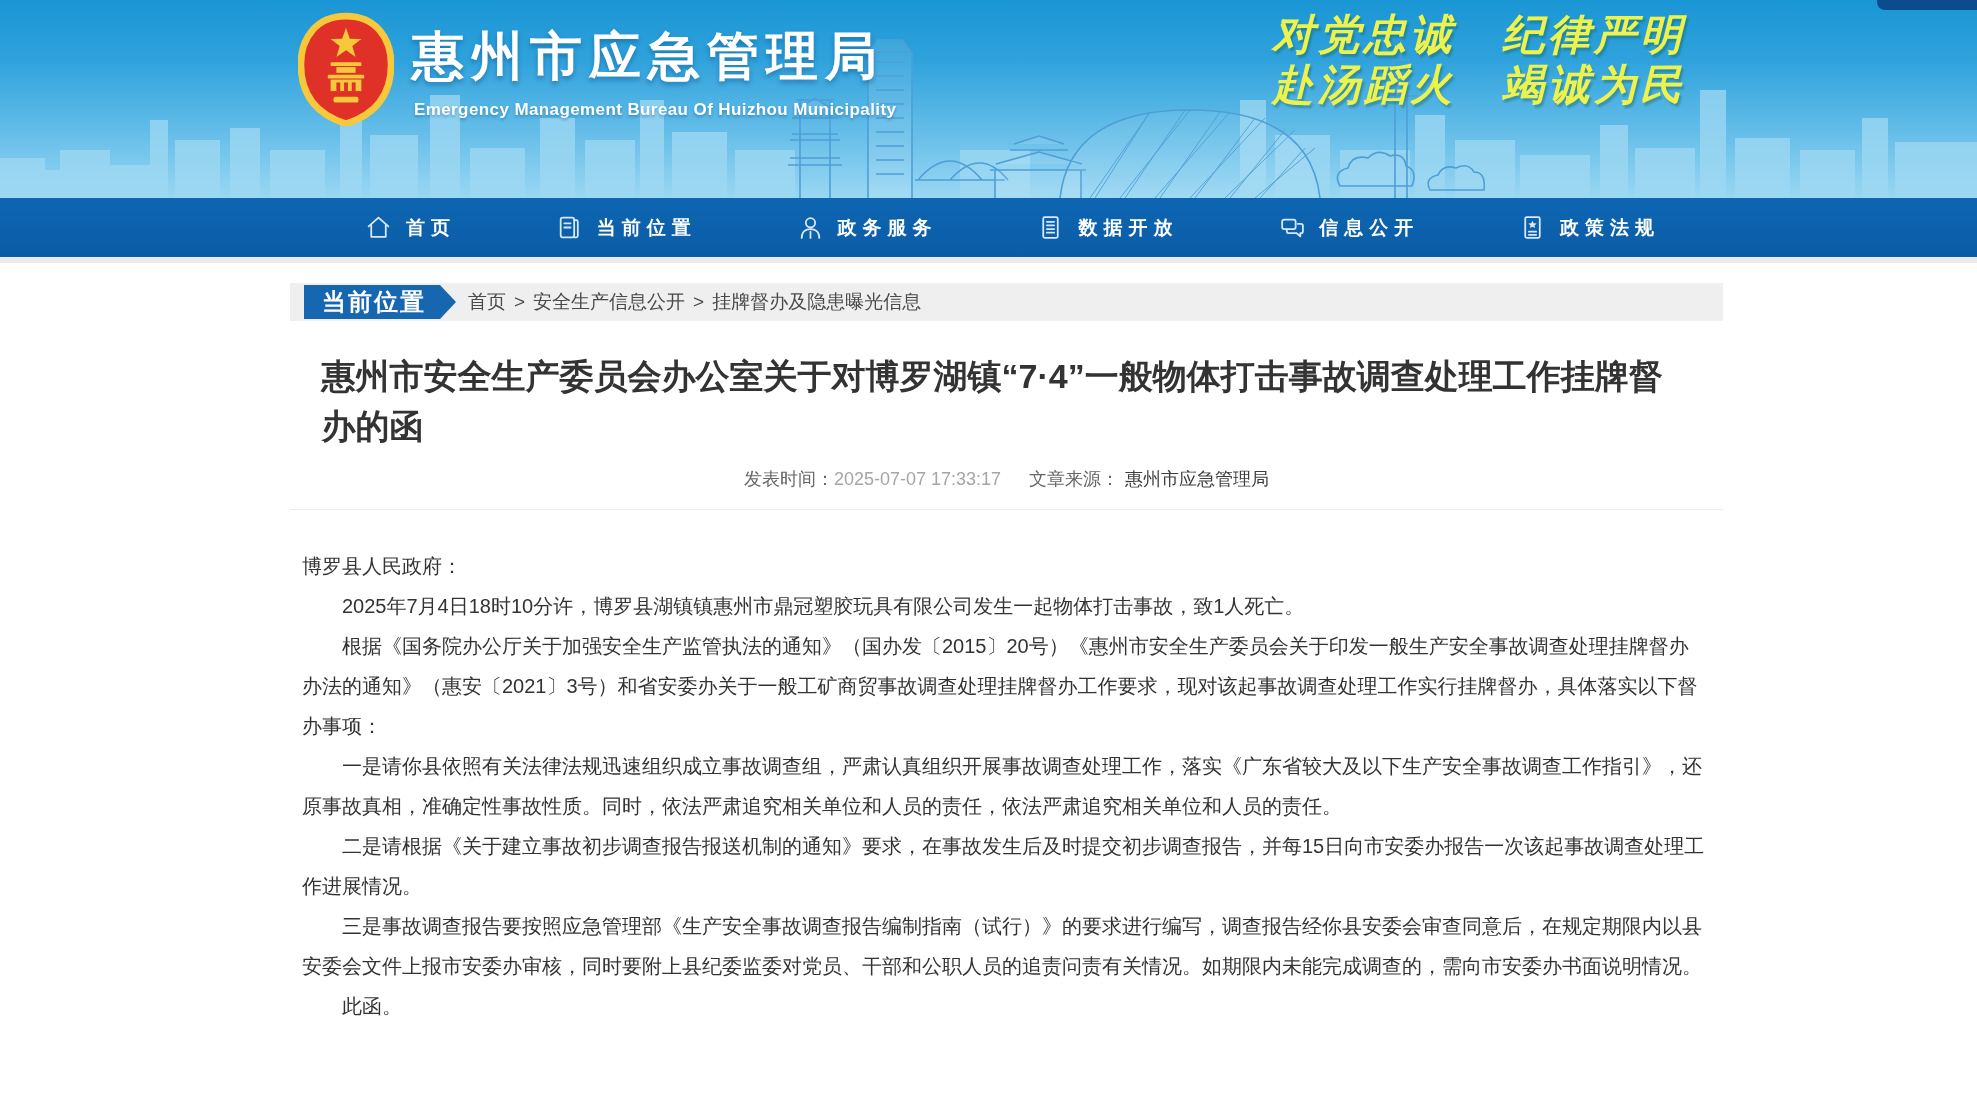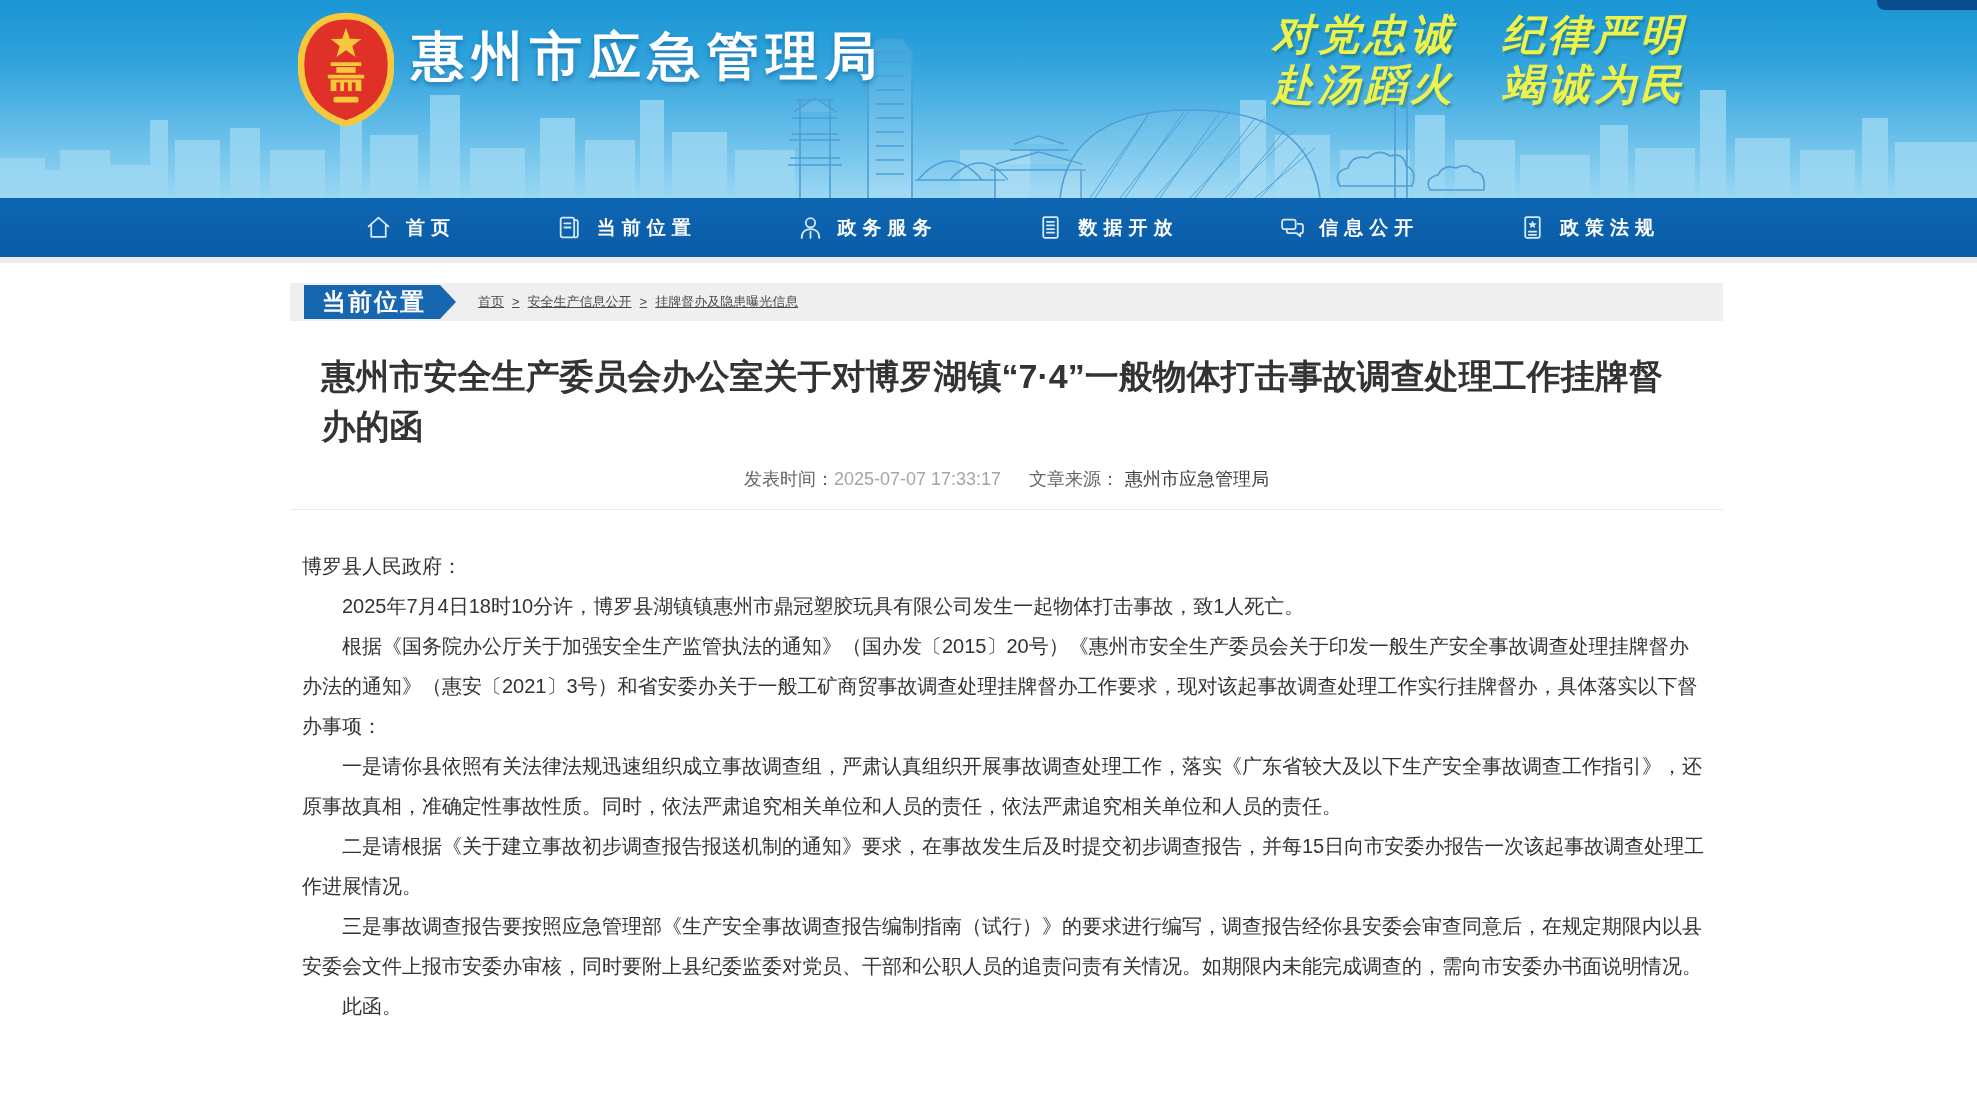--- a/index.html
+++ b/index.html
@@ -33,21 +33,21 @@
 
   
   .page { width:1433px; margin-left:290px; }
 
   .breadcrumb-bar { margin-top:20px; height:38px; background:#efefef;
                     display:flex; align-items:center; }
   .loc-badge { margin-left:14px; height:34px; padding:0 30px 0 18px; background:#1766b0;
                color:#fff; font-size:24px; font-weight:bold; letter-spacing:2px;
                display:flex; align-items:center;
                clip-path:polygon(0 0,calc(100% - 16px) 0,100% 50%,calc(100% - 16px) 100%,0 100%); }
-  .crumbs { margin-left:22px; font-size:13px; color:#4a4a4a;text-decoration:underline; }
+  .crumbs { margin-left:12px; font-size:19px; color:#4a4a4a; }
   .crumbs a { color:#4a4a4a; text-decoration:none; cursor:pointer; }
   .crumb-sep { margin:0 8px; color:#4a4a4a; }
 
   .article-title { margin:30px auto 0; width:1370px; text-align:left;
                    font-size:34px; line-height:50px; font-weight:bold; color:#333333; }
 
   .meta { margin-top:16px; padding-bottom:18px; text-align:center; font-size:18px;
           color:#666666; border-bottom:1px solid #ececec; }
   .meta .time { color:#a5a5a5; margin-left:0;text-align:right; }
   .meta .src-label { margin-left:28px; }
@@ -132,20 +132,21 @@
       <rect x="37" y="88" width="26" height="6" rx="2"></rect>
     </g>
     <g fill="#df3127">
         <rect x="40" y="73" width="4" height="9"></rect>
         <rect x="48" y="73" width="4" height="9"></rect>
         <rect x="56" y="73" width="4" height="9"></rect>
       </g>
   </svg>
 
   <div class="site-title">惠州市应急管理局</div>
+  <div class="site-title-en">Emergency Management Bureau Of Huizhou Municipality</div>
   <div class="slogan"><span>对党忠诚　纪律严明</span><br><span>赴汤蹈火　竭诚为民</span></div>
   <div class="corner-dark"></div>
 </header>
 
 <nav class="mainnav">
   <div class="nav-inner">
     <div class="nav-item">
       <svg viewBox="0 0 26 26">
           <path d="M3.5 12 L13 3.5 L22.5 12 M6 10.5 V22 H20 V10.5"></path>
         </svg>

